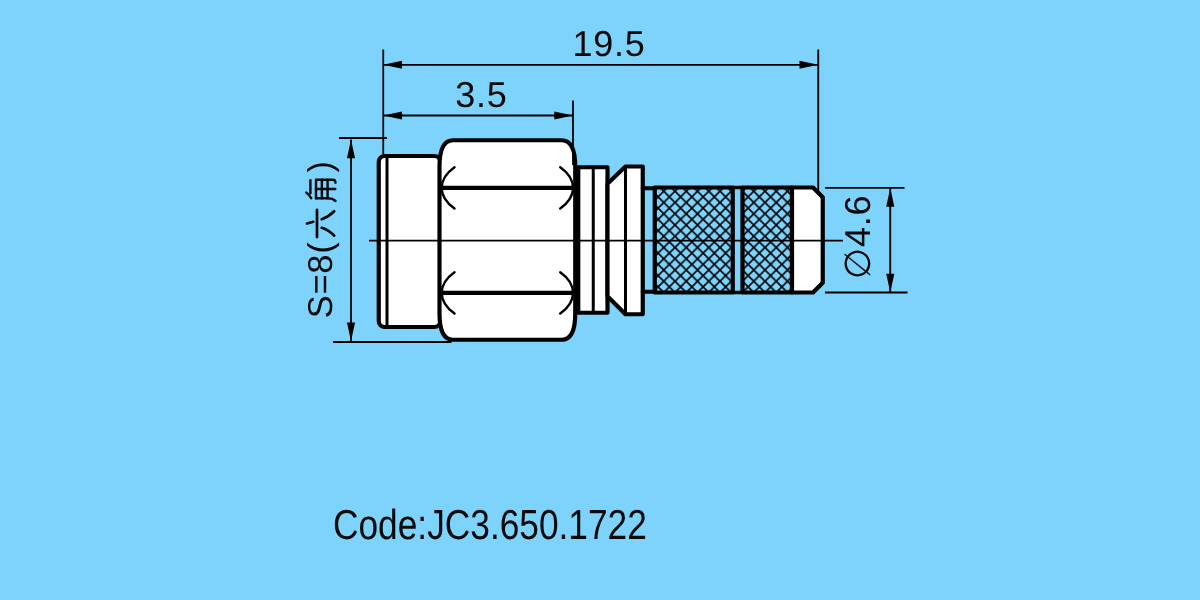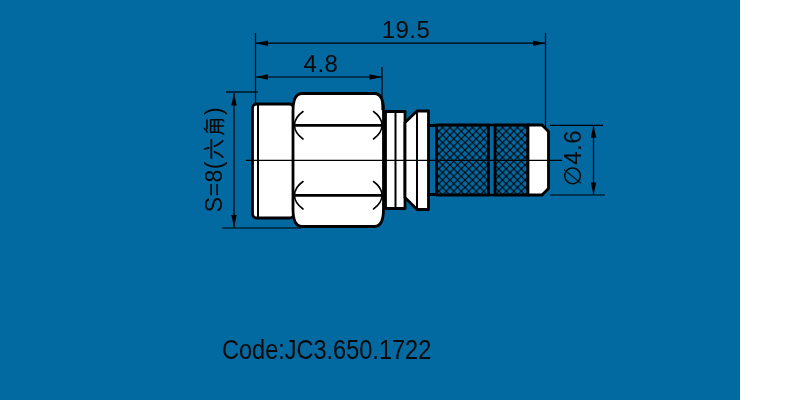--- a/index.html
+++ b/index.html
@@ -1,17 +1,17 @@
 <!DOCTYPE html>
 <html><head>
 <meta charset="utf-8">
 <style>
   html,body { margin:0; padding:0; background:#ffffff; }
   .canvas {
-    position:relative; width:740px; height:400px; background:#0369a1;
+    position:relative; width:800px; height:400px; background:#7dd3fc;
     font-family:"Liberation Sans","DejaVu Sans",sans-serif; color:#000;
     overflow:hidden;
   }
   svg.draw { position:absolute; left:0; top:0; }
   .dim-text {
     position:absolute; font-size:24px; letter-spacing:0.5px; color:#0a0a0a;
     text-align:center; white-space:nowrap; line-height:1;
   }
   .rot { transform:rotate(-90deg); transform-origin:center center; }
   .hexlabel {
@@ -98,21 +98,21 @@
       <path d="M593.5,125.3 V195"></path>
       <path fill="#000" stroke="none" d="M593.5,125.3 L590.8,137.8 L596.2,137.8 Z"></path>
       <path fill="#000" stroke="none" d="M593.5,195 L590.8,182.5 L596.2,182.5 Z"></path>
     </g>
 
     <path d="M246,160.4 H562" stroke="#000" stroke-width="1.1" fill="none"></path>
   </svg>
 
   <div class="dim-text" style="left:378px; top:18px; width:56px;">19.5</div>
 
-  <div class="dim-text" style="left:298px; top:52px; width:46px;">4.8</div>
+  <div class="dim-text" style="left:298px; top:52px; width:46px;">3.5</div>
 
   <div class="hexlabel rot" style="left:152px; top:146px; width:124px; height:27px;">
     <span>S=8(</span>
     <svg width="21" height="21" viewBox="0 0 22 22">
       <g stroke="#0a0a0a" stroke-width="1.9" fill="none" stroke-linecap="round">
         <path d="M11,1.2 L12.2,5.6"></path>
         <path d="M1.5,8.2 H20.5"></path>
         <path d="M8,11.5 Q6.5,16.5 2.5,20.2"></path>
         <path d="M14,11.5 Q15.8,16.5 19.6,20.2"></path>
       </g>

